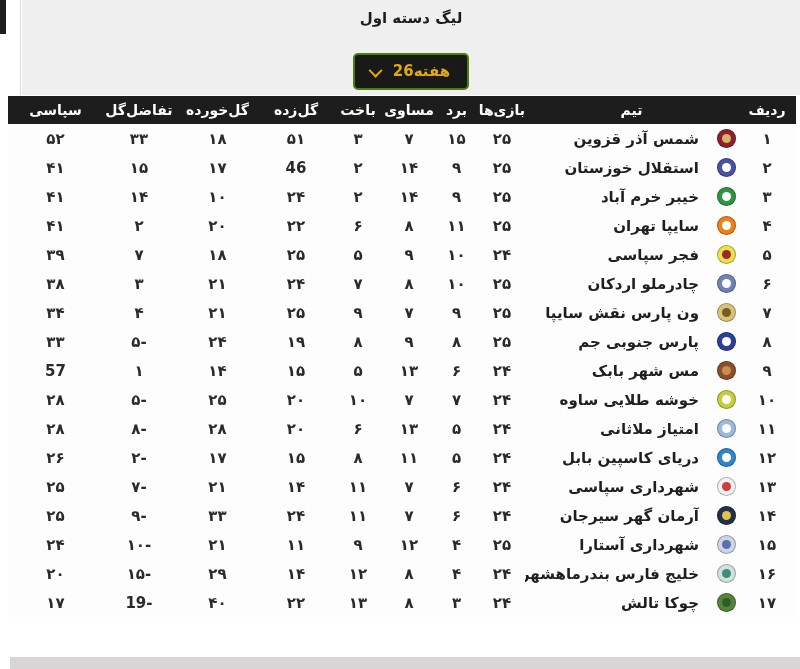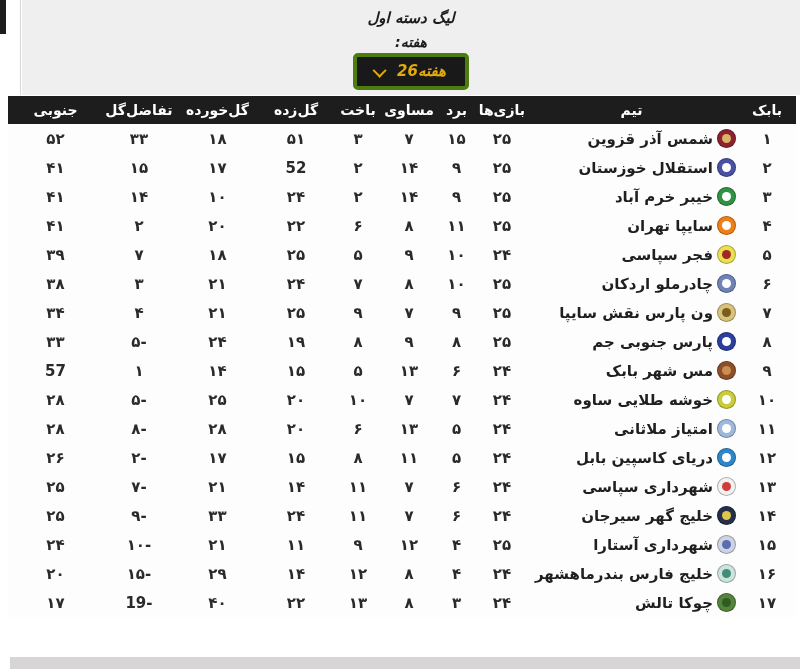--- a/index.html
+++ b/index.html
@@ -4,31 +4,31 @@
 <style>
   html,body{margin:0;padding:0;}
   body{
     width:800px;height:669px;position:relative;overflow:hidden;
     background:#ffffff;
     font-family:"DejaVu Sans",sans-serif;
     -webkit-font-smoothing:antialiased;
   }
   .notch-top-left{position:absolute;left:0;top:0;width:6px;height:34px;background:#1d1d1d;}
   .left-margin-line{position:absolute;left:20px;top:0;width:1px;height:95px;background:#d7d7d7;}
-  .topbar{position:absolute;left:22px;right:0;top:0;height:95px;background:#f0eff0;font-style:italic;}
+  .topbar{position:absolute;left:22px;right:0;top:0;height:95px;background:#f0eff0;}
   .page-title{
     text-align:center;font-size:15px;font-weight:700;color:#1c1c1c;
     padding-top:9px;letter-spacing:0;
   }
   .week-label{
     text-align:center;font-size:14px;font-weight:700;color:#1c1c1c;margin-top:7px;
   }
   .week-dropdown{
     position:absolute;left:50%;transform:translateX(-50%);top:53px;
-    width:116px;height:37px;background:#191919;border:4px solid #4d7c0f;border-radius:5px;
+    width:116px;height:37px;background:#191919;border:2px solid #4d7c0f;border-radius:5px;
     display:flex;align-items:center;justify-content:center;gap:11px;
     cursor:pointer;box-sizing:border-box;
   }
   .week-dropdown .dd-text{color:#e2aa0d;font-size:15px;font-weight:700;line-height:1;}
   .chev{
     width:8px;height:8px;border-left:2px solid #e2aa0d;border-bottom:2px solid #e2aa0d;
     transform:rotate(-45deg) translateY(-2px);display:inline-block;
   }
   .table-wrap{position:absolute;left:8px;top:96px;width:788px;background:#fdfdfd;}
   table{border-collapse:collapse;table-layout:fixed;width:788px;}
@@ -37,40 +37,39 @@
   col.c-gf{width:72px;} col.c-ga{width:85px;} col.c-gd{width:72px;} col.c-pts{width:95px;}
   thead th{
     background:#1d1d1d;color:#ffffff;font-size:14px;font-weight:700;
     height:28px;padding:0;text-align:center;white-space:nowrap;overflow:hidden;
   }
   tbody td{
     height:29px;padding:0;text-align:center;font-size:15px;font-weight:600;color:#2a2a2a;
     white-space:nowrap;overflow:hidden;
   }
   td.team-cell{text-align:right;padding-left:0;}
-  .team-wrap{display:flex;align-items:center;justify-content:flex-start;gap:4px;padding-right:2px;}
+  .team-wrap{display:flex;align-items:center;justify-content:flex-start;gap:18px;padding-right:2px;}
   .team-logo{
     width:19px;height:19px;border-radius:50%;flex:0 0 auto;
     display:flex;align-items:center;justify-content:center;
     box-shadow:inset 0 0 0 1px rgba(0,0,0,.28);
   }
   .team-logo .logo-core{width:9px;height:9px;border-radius:50%;display:block;}
   .team-name{font-size:15px;font-weight:700;color:#1f1f1f;}
   .num{unicode-bidi:isolate;direction:ltr;}
   .bottom-strip{position:absolute;left:10px;right:0;top:657px;height:12px;background:#d7d5d5;}
 </style>
 </head>
 <body>
 
 <div class="notch-top-left"></div>
 <div class="left-margin-line"></div>
 
 <div class="topbar">
   <div class="page-title">لیگ دسته اول</div>
-  <div class="week-label">هفته:</div>
   <div class="week-dropdown">
     <span class="dd-text">هفته26</span>
     <span class="chev"></span>
   </div>
 </div>
 
 <div class="table-wrap">
   <table>
     <colgroup>
       <col class="c-rank">
@@ -79,30 +78,30 @@
         <col class="c-win">
         <col class="c-draw">
       <col class="c-loss">
         <col class="c-gf">
         <col class="c-ga">
         <col class="c-gd">
         <col class="c-pts">
     </colgroup>
     <thead>
       <tr>
-        <th>بابک</th>
+        <th>ردیف</th>
         <th>تیم</th>
         <th>بازی‌ها</th>
         <th>برد</th>
         <th>مساوی</th>
         <th>باخت</th>
         <th>گل‌زده</th>
         <th>گل‌خورده</th>
         <th>تفاضل‌گل</th>
-        <th>جنوبی</th>
+        <th>سپاسی</th>
       </tr>
     </thead>
     <tbody>
         <tr>
           <td>۱</td>
           <td class="team-cell">
             <div class="team-wrap">
               <span class="team-logo" style="background: rgb(142, 33, 48);">
                 <span class="logo-core" style="background: rgb(216, 179, 106);"></span>
               </span>
@@ -125,21 +124,21 @@
               <span class="team-logo" style="background: rgb(74, 82, 163);">
                 <span class="logo-core" style="background: rgb(255, 255, 255);"></span>
               </span>
               <span class="team-name">استقلال خوزستان</span>
             </div>
           </td>
           <td><span class="num">۲۵</span></td>
           <td><span class="num">۹</span></td>
           <td><span class="num">۱۴</span></td>
           <td><span class="num">۲</span></td>
-          <td><span class="num">52</span></td>
+          <td><span class="num">46</span></td>
           <td><span class="num">۱۷</span></td>
           <td><span class="num">۱۵</span></td>
           <td><span class="num">۴۱</span></td>
         </tr>
         <tr>
           <td>۳</td>
           <td class="team-cell">
             <div class="team-wrap">
               <span class="team-logo" style="background: rgb(47, 148, 65);">
                 <span class="logo-core" style="background: rgb(255, 255, 255);"></span>
@@ -346,21 +345,21 @@
           <td><span class="num">۷-</span></td>
           <td><span class="num">۲۵</span></td>
         </tr>
         <tr>
           <td>۱۴</td>
           <td class="team-cell">
             <div class="team-wrap">
               <span class="team-logo" style="background: rgb(36, 48, 73);">
                 <span class="logo-core" style="background: rgb(224, 196, 76);"></span>
               </span>
-              <span class="team-name">خلیج گهر سیرجان</span>
+              <span class="team-name">آرمان گهر سیرجان</span>
             </div>
           </td>
           <td><span class="num">۲۴</span></td>
           <td><span class="num">۶</span></td>
           <td><span class="num">۷</span></td>
           <td><span class="num">۱۱</span></td>
           <td><span class="num">۲۴</span></td>
           <td><span class="num">۳۳</span></td>
           <td><span class="num">۹-</span></td>
           <td><span class="num">۲۵</span></td>

